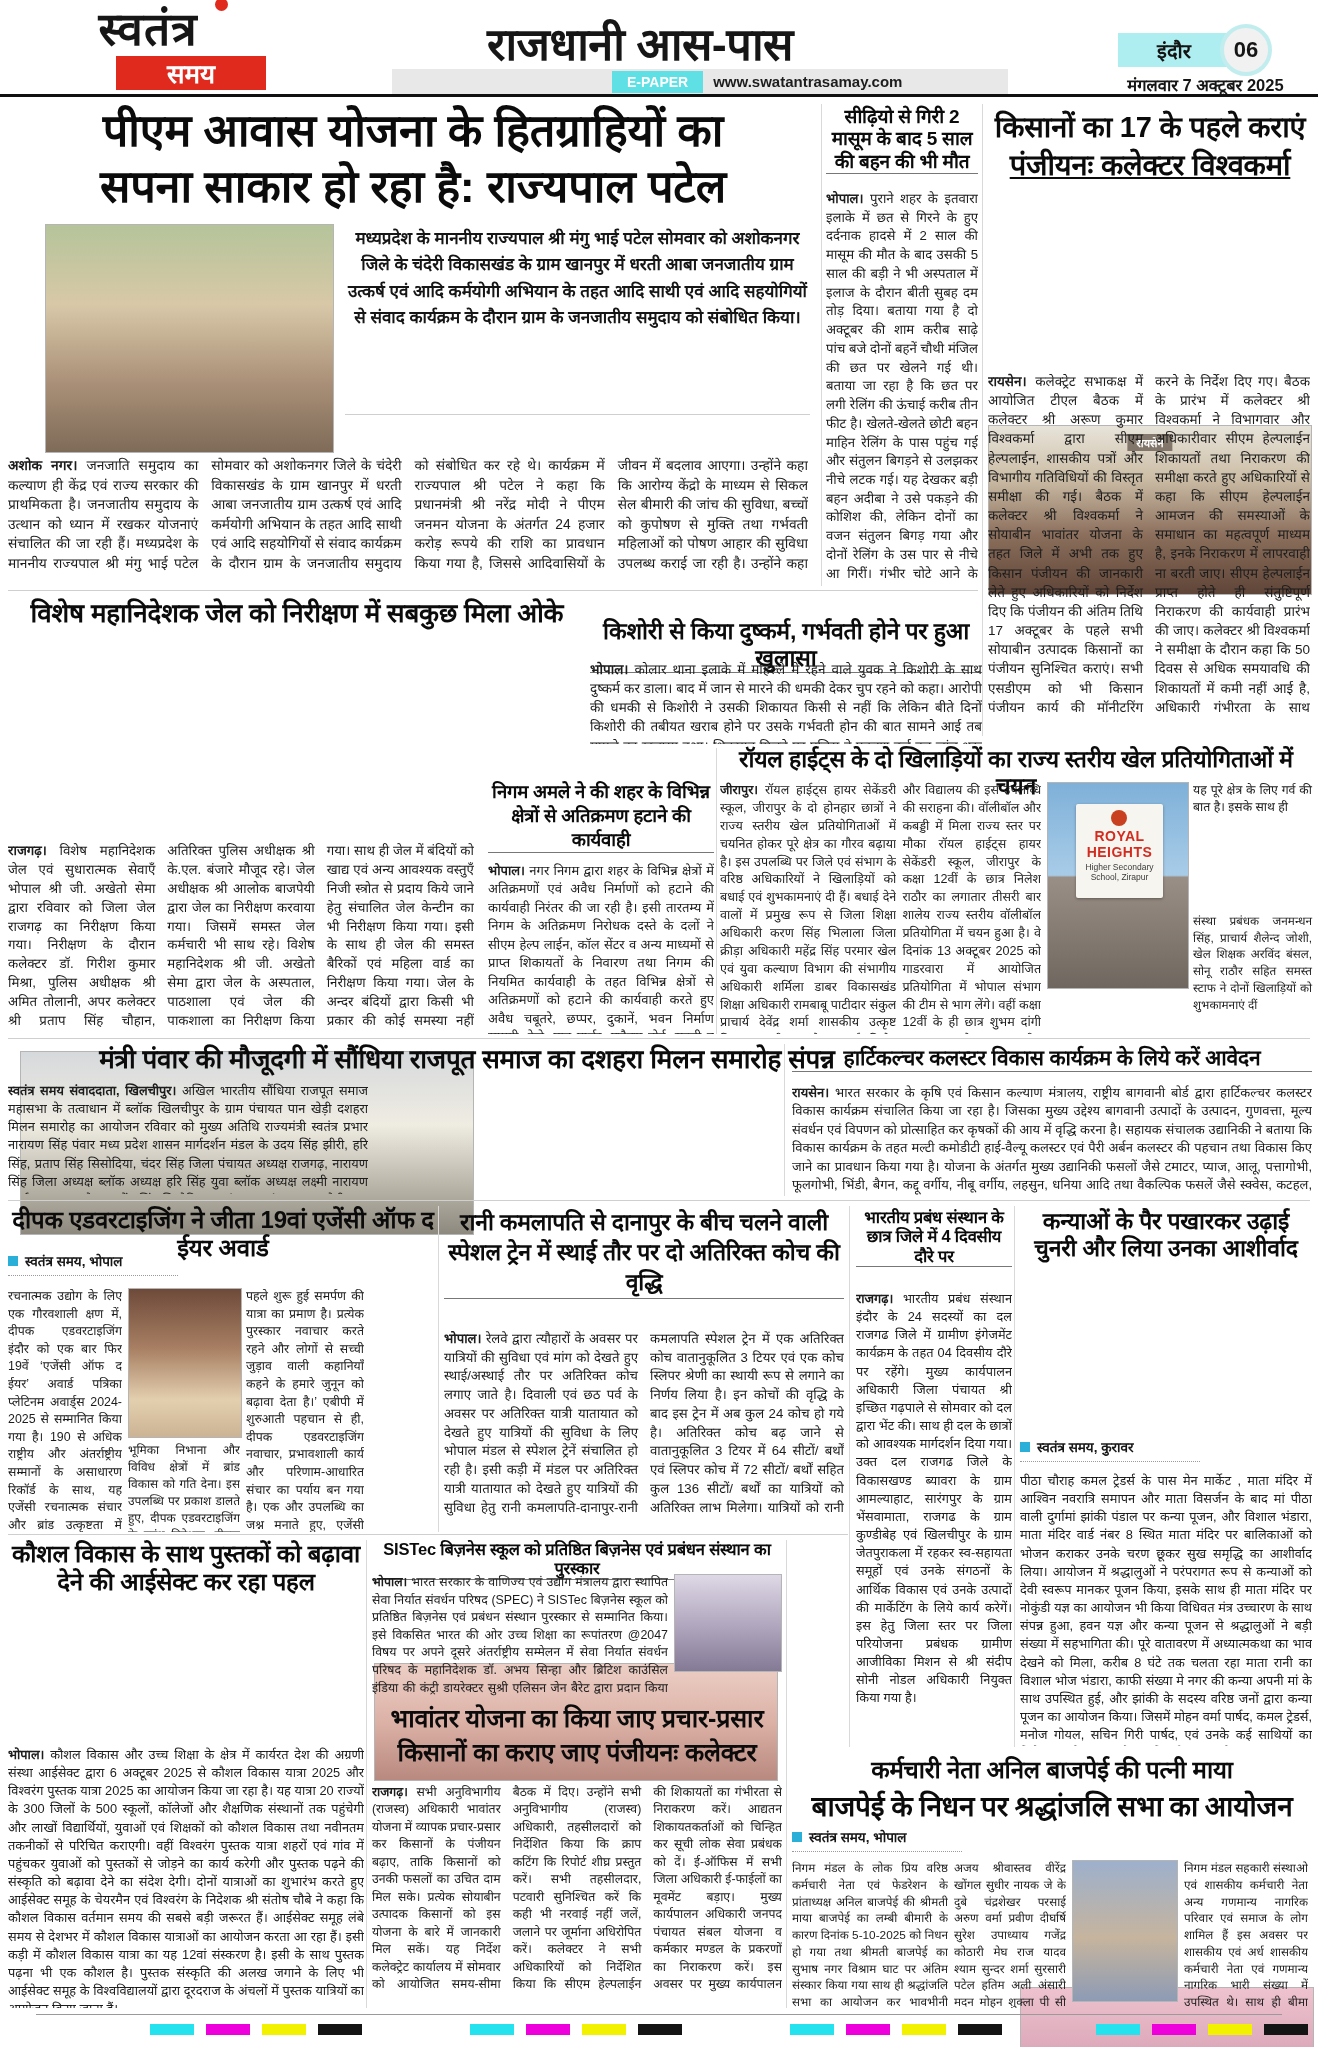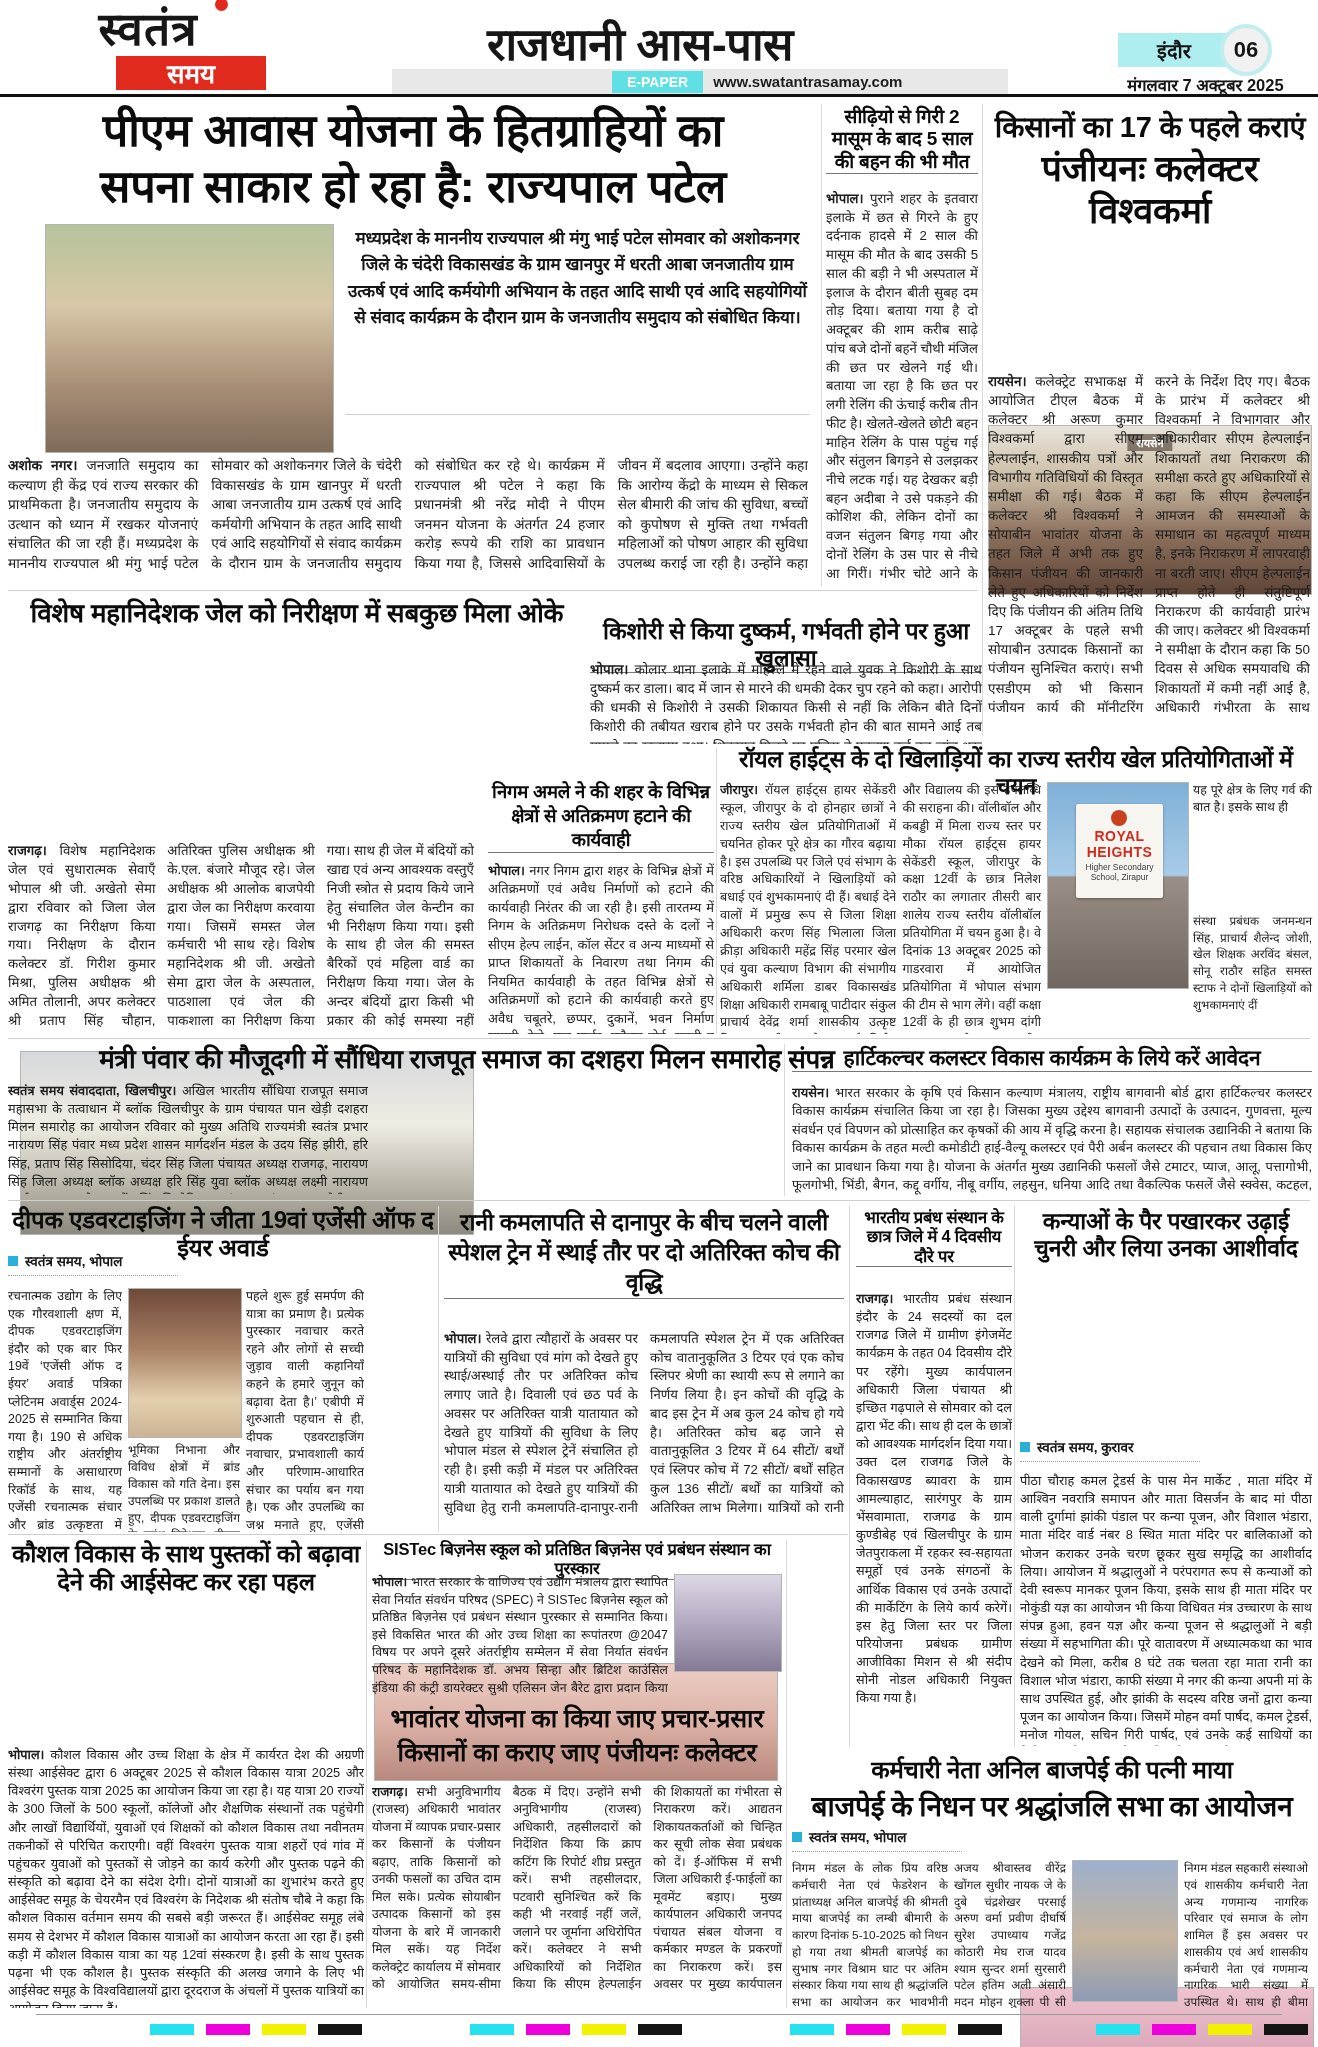--- a/index.html
+++ b/index.html
@@ -98,21 +98,21 @@
 
   <div class="abs hl ul" style="left:826px;top:106px;width:152px;font-size:19px;">सीढ़ियो से गिरी 2 मासूम के बाद 5 साल की बहन की भी मौत</div>
   <div class="abs just clip" style="left:826px;top:190px;width:152px;height:394px;font-size:13.2px;">
     <b class="dl">भोपाल।</b>
     <span>पुराने शहर के इतवारा इलाके में छत से गिरने के हुए दर्दनाक हादसे में 2 साल की मासूम की मौत के बाद उसकी 5 साल की बड़ी ने भी अस्पताल में इलाज के दौरान बीती सुबह दम तोड़ दिया। बताया गया है दो अक्टूबर की शाम करीब साढ़े पांच बजे दोनों बहनें चौथी मंजिल की छत पर खेलने गई थी। बताया जा रहा है कि छत पर लगी रेलिंग की ऊंचाई करीब तीन फीट है। खेलते-खेलते छोटी बहन माहिन रेलिंग के पास पहुंच गई और संतुलन बिगड़ने से उलझकर नीचे लटक गई। यह देखकर बड़ी बहन अदीबा ने उसे पकड़ने की कोशिश की, लेकिन दोनों का वजन संतुलन बिगड़ गया और दोनों रेलिंग के उस पार से नीचे आ गिरीं। गंभीर चोटे आने के कारण उन्हें इलाज के लिए अस्पताल में भर्ती कराया गया था। जहां छोटी बहन की मौत हो गई थी।</span>
   </div>
 
   <div class="vr" style="left:982px;top:104px;height:632px;"></div>
 
   <div class="abs hl" style="left:988px;top:110px;width:324px;font-size:29px;">किसानों का 17 के पहले कराएं</div>
-  <div class="abs hl" style="left:988px;top:148px;width:324px;font-size:36px;">पंजीयनः कलेक्टर विश्वकर्मा</div>
+  <div class="abs hl" style="left:988px;top:148px;width:324px;font-size:29px;text-decoration:underline;">पंजीयनः कलेक्टर विश्वकर्मा</div>
   <div class="abs photo ph-meet" style="left:988px;top:196px;width:322px;height:168px;">
     <span class="ph-label">रायसेन</span>
   </div>
   <div class="abs just c2 clip" style="left:988px;top:372px;width:322px;height:362px;font-size:13.5px;">
     <b class="dl">रायसेन।</b>
     <span>कलेक्ट्रेट सभाकक्ष में आयोजित टीएल बैठक में कलेक्टर श्री अरूण कुमार विश्वकर्मा द्वारा सीएम हेल्पलाईन, शासकीय पत्रों और विभागीय गतिविधियों की विस्तृत समीक्षा की गई। बैठक में कलेक्टर श्री विश्वकर्मा ने सोयाबीन भावांतर योजना के तहत जिले में अभी तक हुए किसान पंजीयन की जानकारी लेते हुए अधिकारियों को निर्देश दिए कि पंजीयन की अंतिम तिथि 17 अक्टूबर के पहले सभी सोयाबीन उत्पादक किसानों का पंजीयन सुनिश्चित कराएं। सभी एसडीएम को भी किसान पंजीयन कार्य की मॉनीटरिंग करने के निर्देश दिए गए। बैठक के प्रारंभ में कलेक्टर श्री विश्वकर्मा ने विभागवार और अधिकारीवार सीएम हेल्पलाईन शिकायतों तथा निराकरण की समीक्षा करते हुए अधिकारियों से कहा कि सीएम हेल्पलाईन आमजन की समस्याओं के समाधान का महत्वपूर्ण माध्यम है, इनके निराकरण में लापरवाही ना बरती जाए। सीएम हेल्पलाईन प्राप्त होते ही संतुष्टिपूर्ण निराकरण की कार्यवाही प्रारंभ की जाए। कलेक्टर श्री विश्वकर्मा ने समीक्षा के दौरान कहा कि 50 दिवस से अधिक समयावधि की शिकायतों में कमी नहीं आई है, अधिकारी गंभीरता के साथ लंबित शिकायतों को निराकृत कराएं। उन्होंने विभागवार समीक्षा के दौरान पीओ डूडा को निर्देश दिए कि नगरीय निकायों की शिकायतों के निराकरण की कार्यवाही की प्रतिदिन समीक्षा करें तथा निराकरण में तेजी लाएं।</span>
   </div>
 
   <div class="hrule" style="left:8px;top:590px;width:970px;"></div>
 

